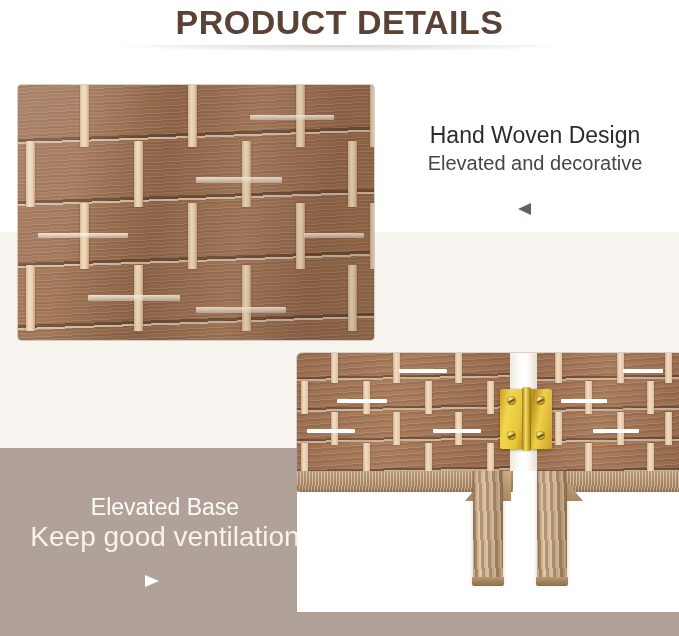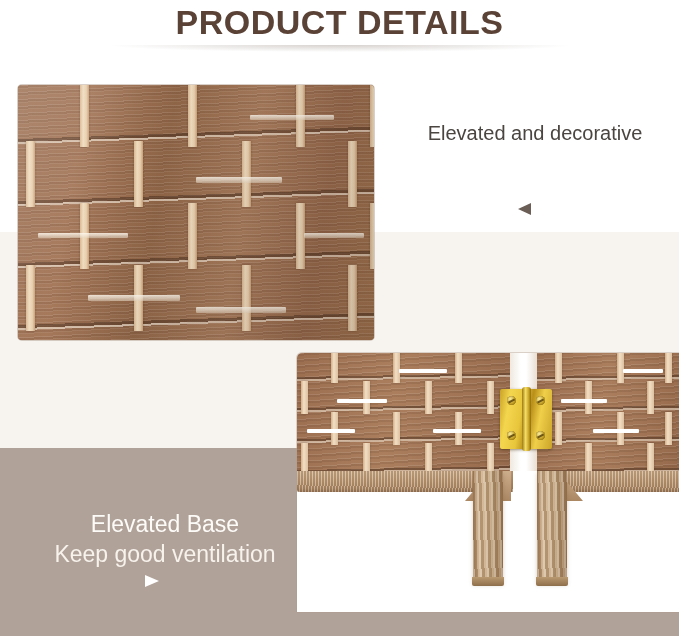--- a/index.html
+++ b/index.html
@@ -329,30 +329,29 @@
     border-bottom: 6px solid transparent;
     border-right: 13px solid #6a5e56;
   }
 
   .txt-left {
     position: absolute;
     left: 20px; top: 492px;
     width: 290px;
     text-align: center;
     color: #ffffff;
-    margin-top: 17px;
   }
   .txt-left .line1 {
     font-size: 23px;
     line-height: 31px;
     color: #fdfbf8;
     white-space: nowrap;
   }
   .txt-left .line2 {
-    font-size: 23px;
+    font-size: 28px;
     line-height: 28px;
     color: #f7f2ec;
     white-space: nowrap;
   }
   .arrow-right {
     position: absolute;
     left: 145px; top: 575px;
     width: 0; height: 0;
     border-top: 6px solid transparent;
     border-bottom: 6px solid transparent;
@@ -472,20 +471,21 @@
         <div class="leg-foot"></div>
       </div>
       <div class="leg leg-b">
         <div class="leg-tex"></div>
         <div class="leg-foot"></div>
       </div>
     </div>
   </div>
 
   <div class="txt-right">
+    <div class="line1">Hand Woven Design</div>
     <div class="line2">Elevated and decorative</div>
   </div>
   <div class="arrow-left"></div>
 
   <div class="txt-left">
     <div class="line1">Elevated Base</div>
     <div class="line2">Keep good ventilation</div>
   </div>
   <div class="arrow-right"></div>
 

